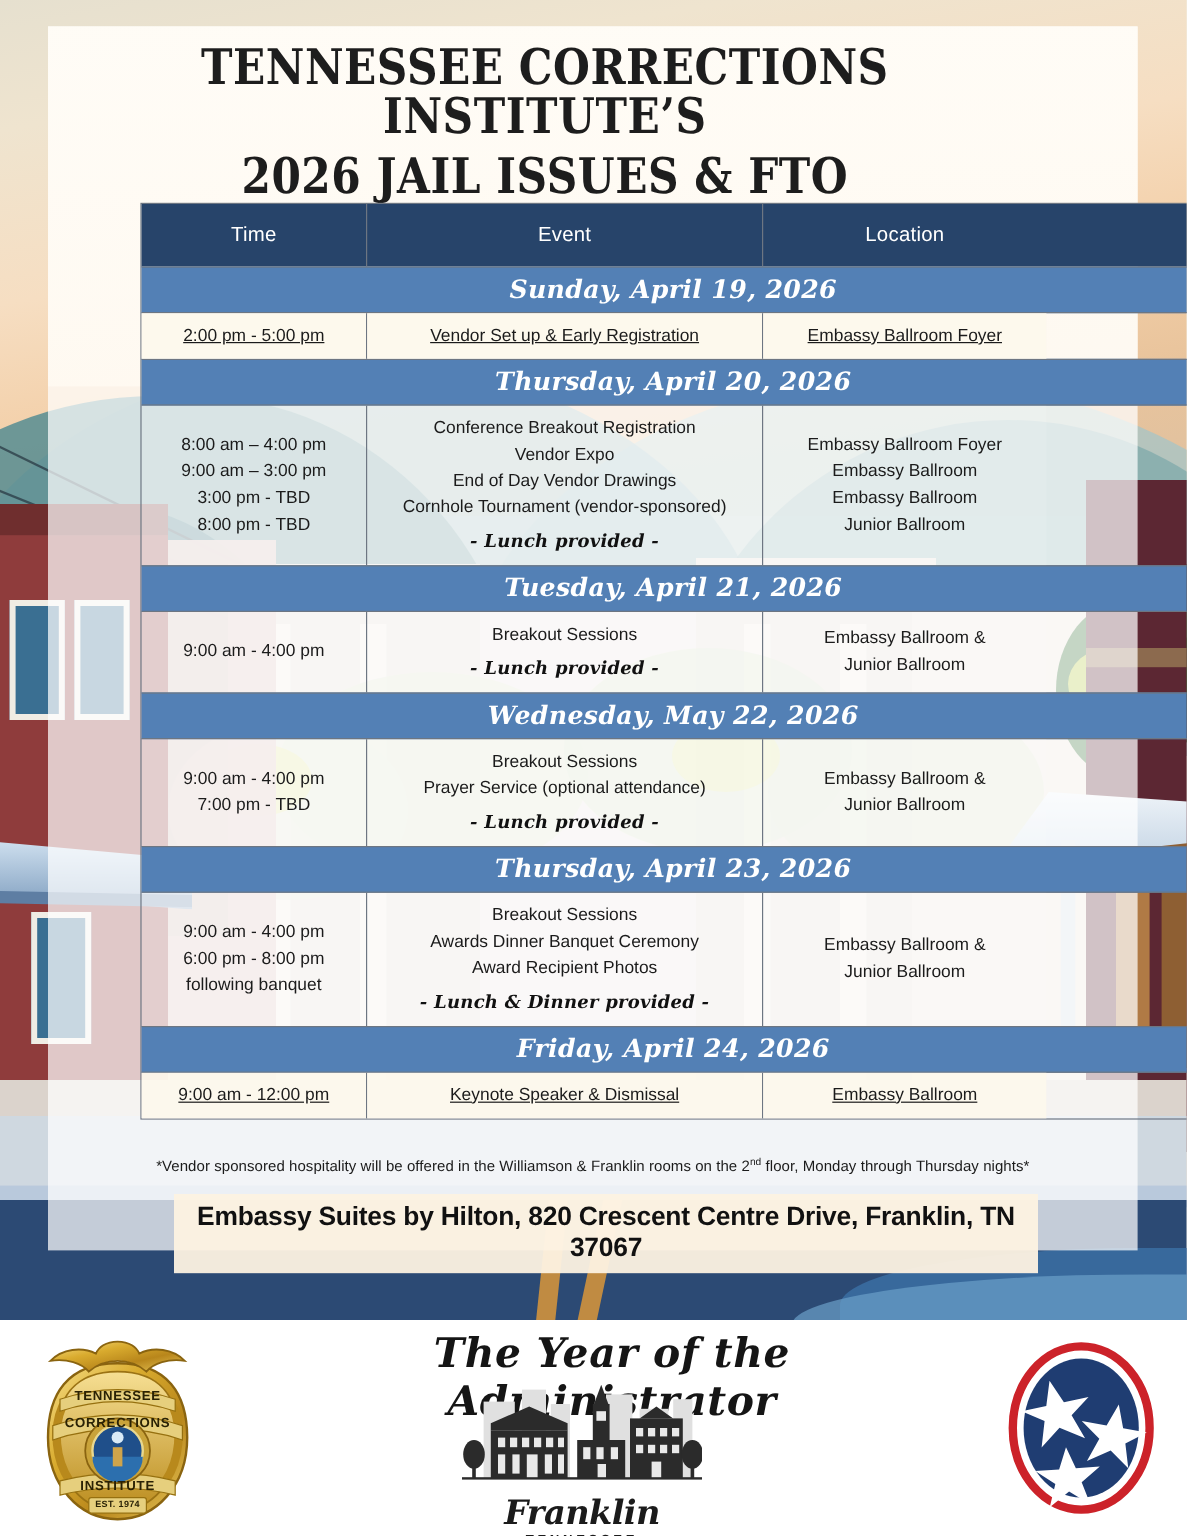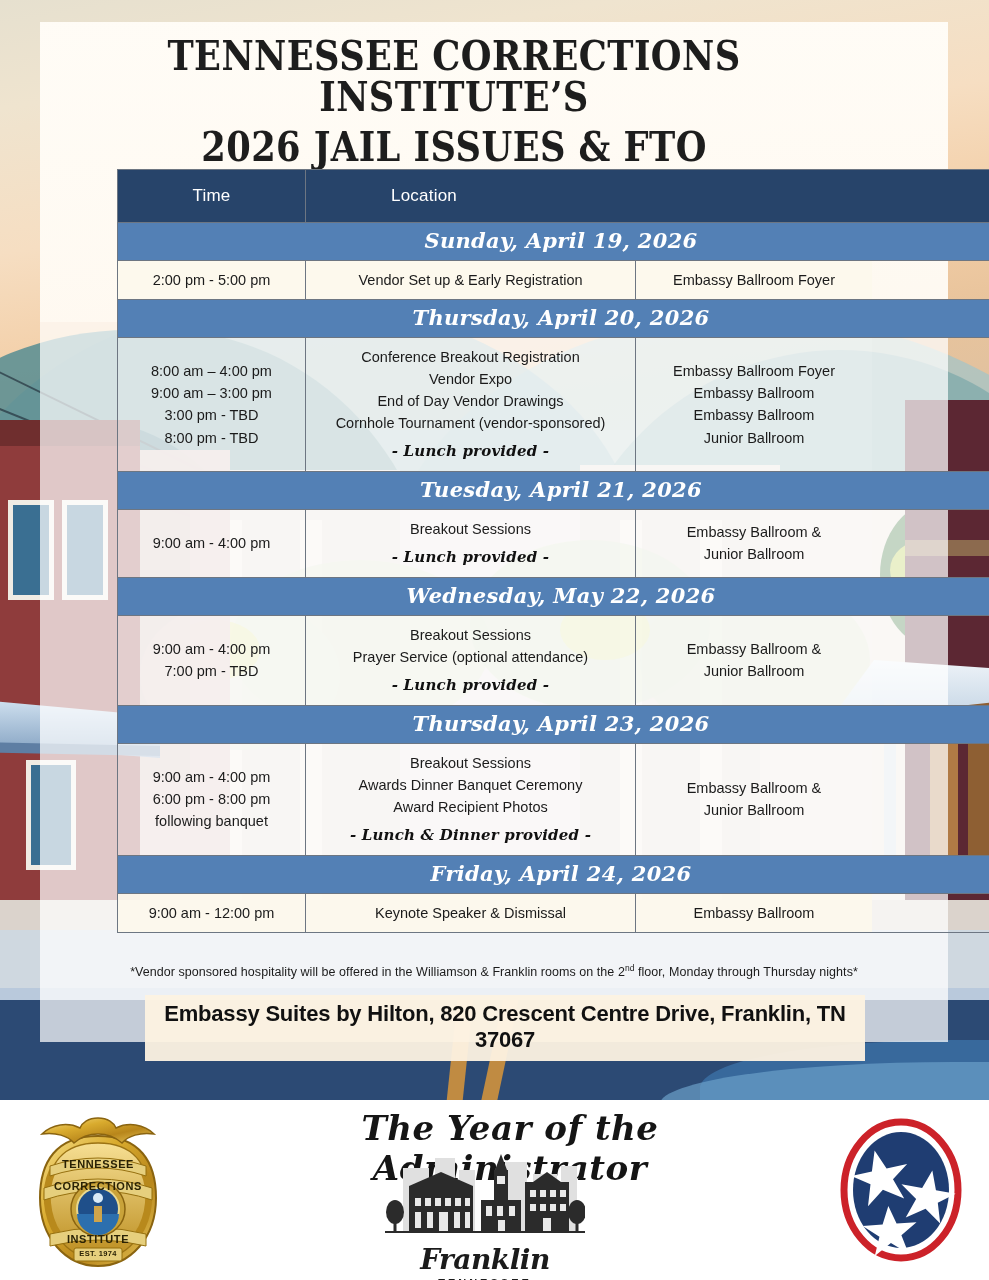--- a/index.html
+++ b/index.html
@@ -131,21 +131,21 @@
     border-top:1px solid #6d7682;border-bottom:1px solid #6d7682;
   }
   .row{display:flex;}
   .cell{
     box-sizing:border-box;text-align:center;
     font-size:14.5px;color:#1b1b1b;line-height:1.52;
     padding:8px 6px 8px;
     display:flex;flex-direction:column;justify-content:center;
   }
   .cell.c1,.cell.c2{border-right:1px solid #6d7682;}
-  .row.cream .cell{background:rgba(253,248,236,.88);}
+  .row.cream .cell{background:rgba(253,248,236,.88);text-decoration:underline;}
   .row.clear .cell{background:rgba(255,255,255,.12);}
   .meal{
     font-family:"DejaVu Serif", serif;font-style:italic;font-weight:700;
     font-size:15px;color:#111;padding-top:6px;letter-spacing:.2px;
   }
   .line{display:block;}
 
   
   .footnote{
     position:absolute;left:40px;top:963px;width:908px;text-align:center;
@@ -252,20 +252,21 @@
 
   <div class="heading-wrap">
     <div class="title-line title-1">TENNESSEE CORRECTIONS INSTITUTE’S</div>
     <div class="title-line title-2">2026 JAIL ISSUES &amp; FTO CONFERENCE</div>
     <div class="subtitle">Monday, April 20 - Friday, April 24, 2026</div>
   </div>
 
   <div class="table">
     <div class="thead">
       <div class="th c1">Time</div>
+      <div class="th c2">Event</div>
       <div class="th c3">Location</div>
     </div>
     <div id="tbody">
         <div class="daybar">Sunday, April 19, 2026</div>
         <div class="row cream">
           <div class="cell c1">
             <span class="line">2:00 pm - 5:00 pm</span>
           </div>
           <div class="cell c2">
             <span class="line">Vendor Set up &amp; Early Registration</span>

